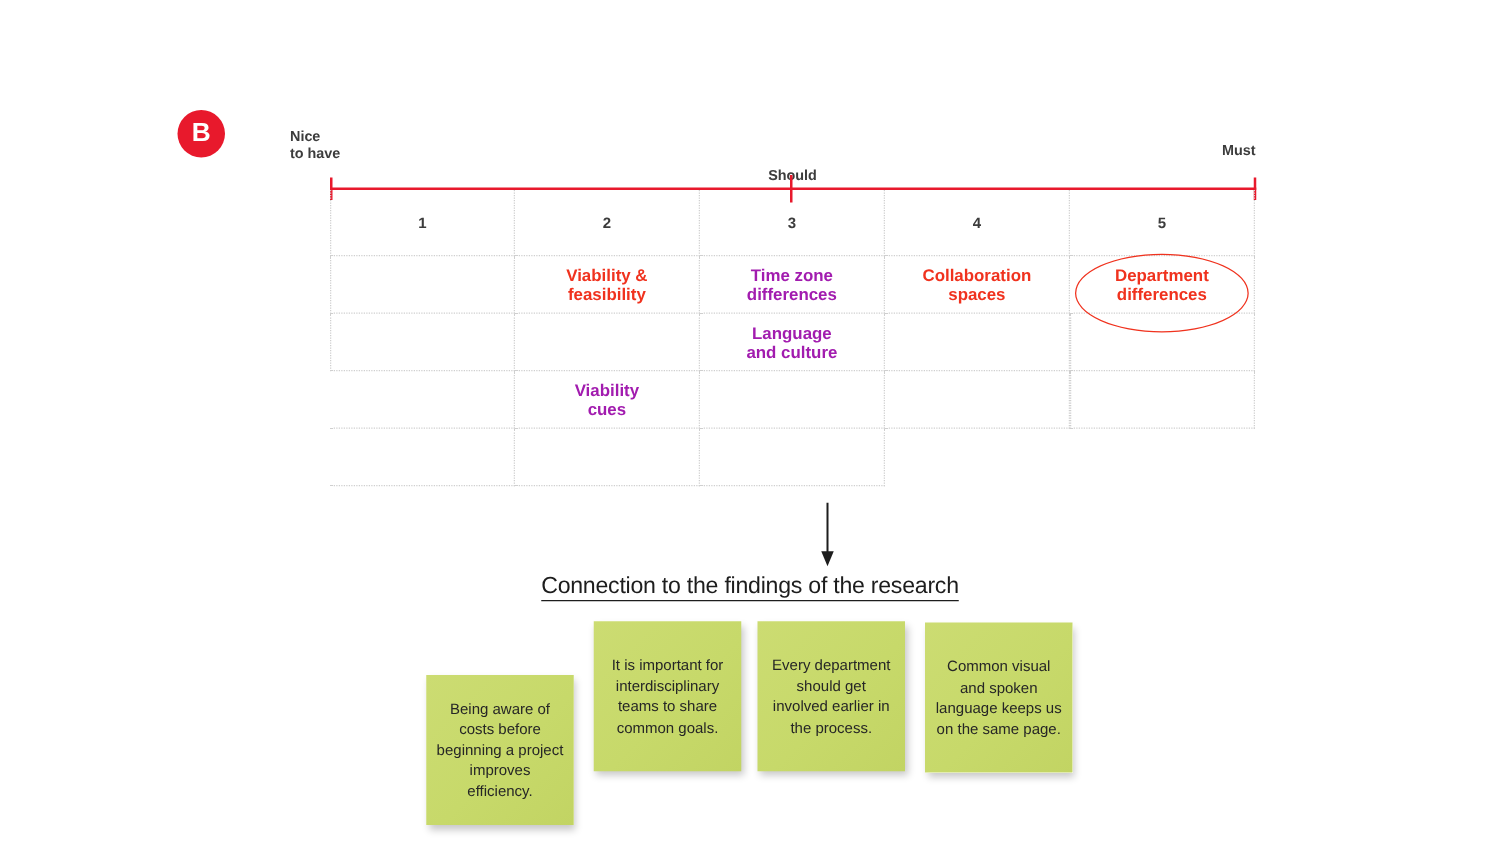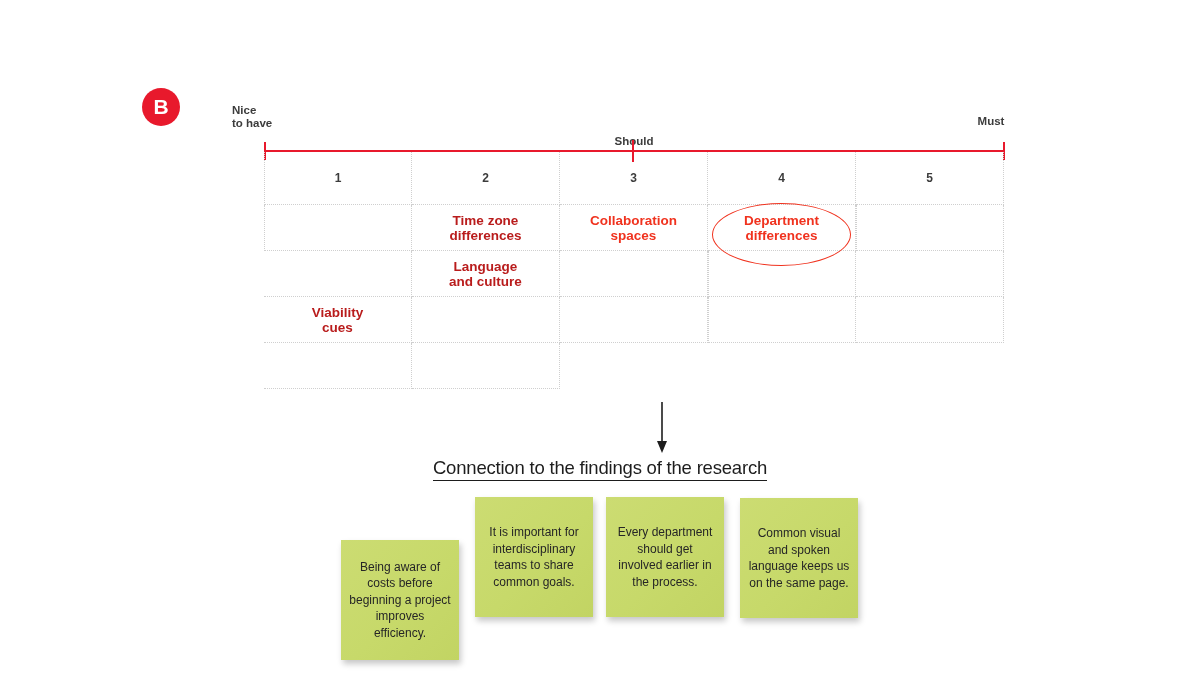--- a/index.html
+++ b/index.html
@@ -94,21 +94,21 @@
     color: #3c3c3c;
     border-bottom: 1px dotted #cfcfcf;
   }
   .cell-text {
     font-size: 13.5px;
     font-weight: bold;
     line-height: 15px;
     white-space: pre-line;
   }
   .cell-text.red  { color: #f0321e; }
-  .cell-text.gray { color: #b91c1c; }
+  .cell-text.gray { color: #a21caf; }
 
   
   .ellipse-ring {
     position: absolute;
     left: 4px;
     top: -2px;
     right: 4px;
     bottom: -16px;
     border: 1.6px solid #f0321e;
     border-radius: 50%;
@@ -192,20 +192,24 @@
 <div class="axis-tick" id="tick-right"></div>
 
 <div class="grid" id="matrix-grid">
     <div class="cell head col-first">1</div>
     <div class="cell head">2</div>
     <div class="cell head">3</div>
     <div class="cell head">4</div>
     <div class="cell head">5</div>
     <div class="cell col-first"></div>
     <div class="cell">
+      <div class="cell-text red">Viability &amp;
+feasibility</div>
+    </div>
+    <div class="cell">
       <div class="cell-text gray">Time zone
 differences</div>
     </div>
     <div class="cell">
       <div class="cell-text red">Collaboration
 spaces</div>
     </div>
     <div class="cell">
       <div class="cell-text red">Department
 differences</div>

